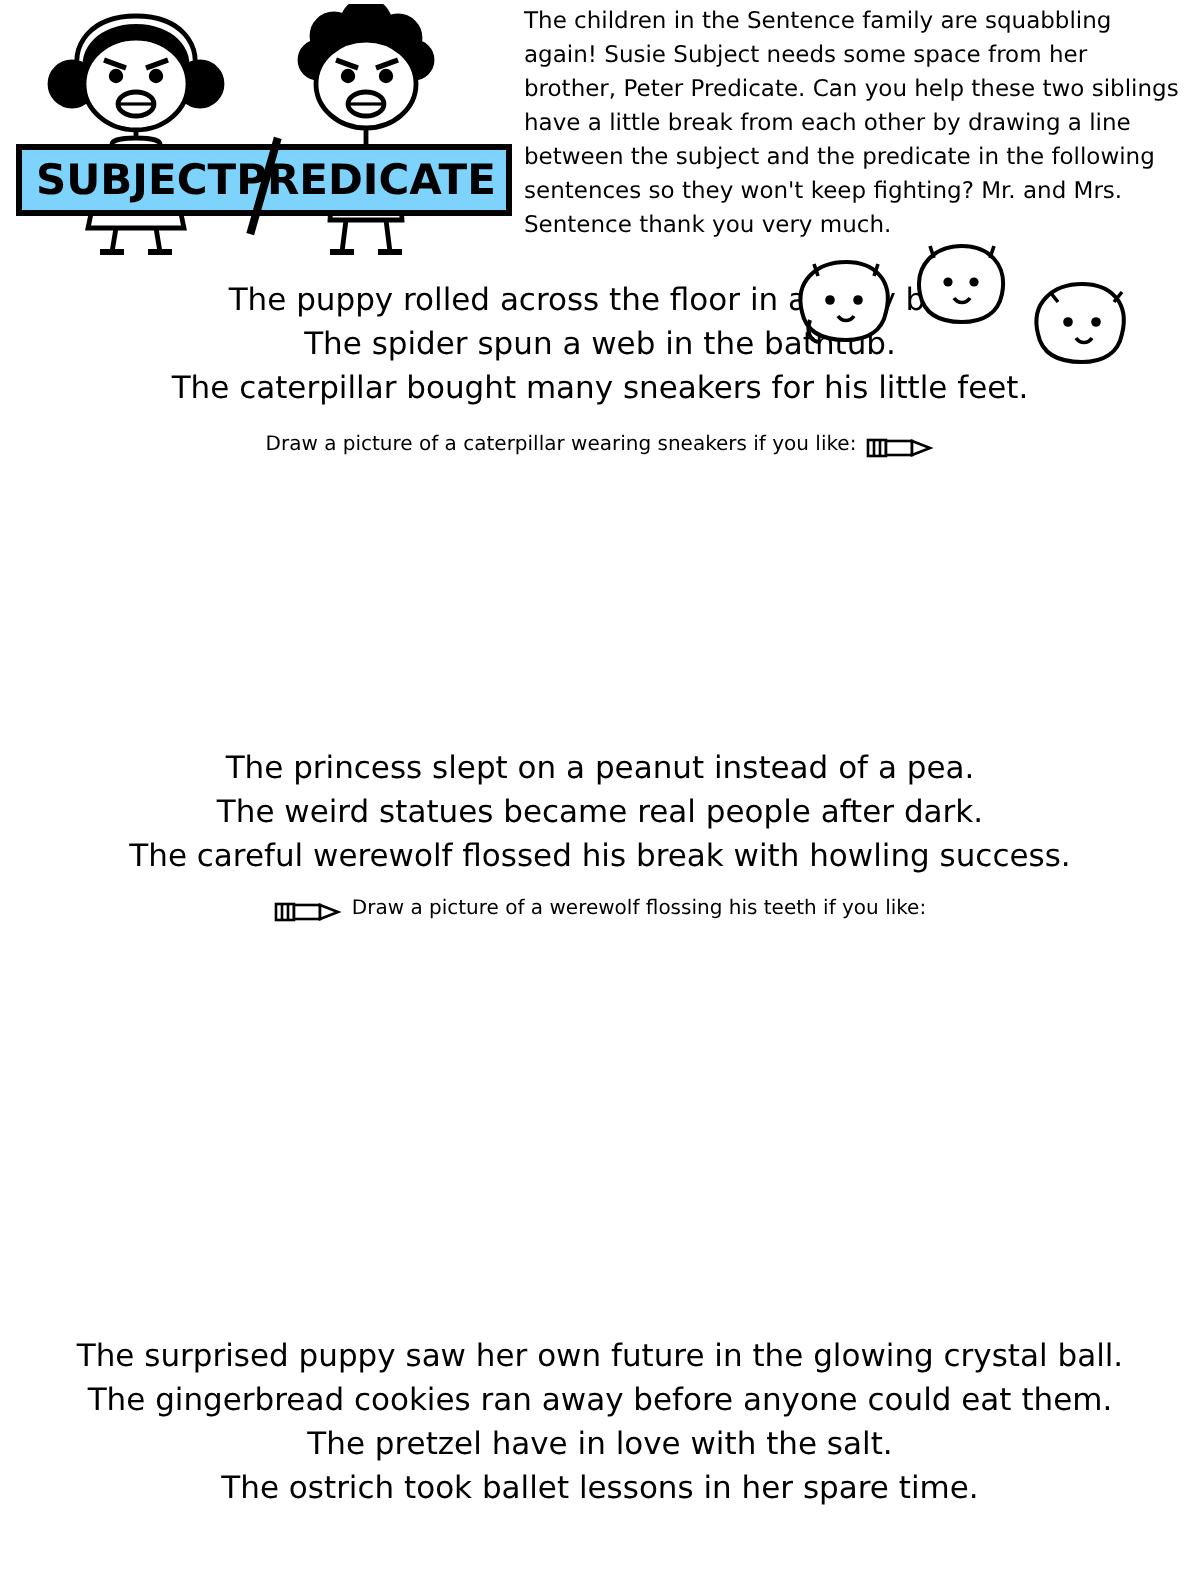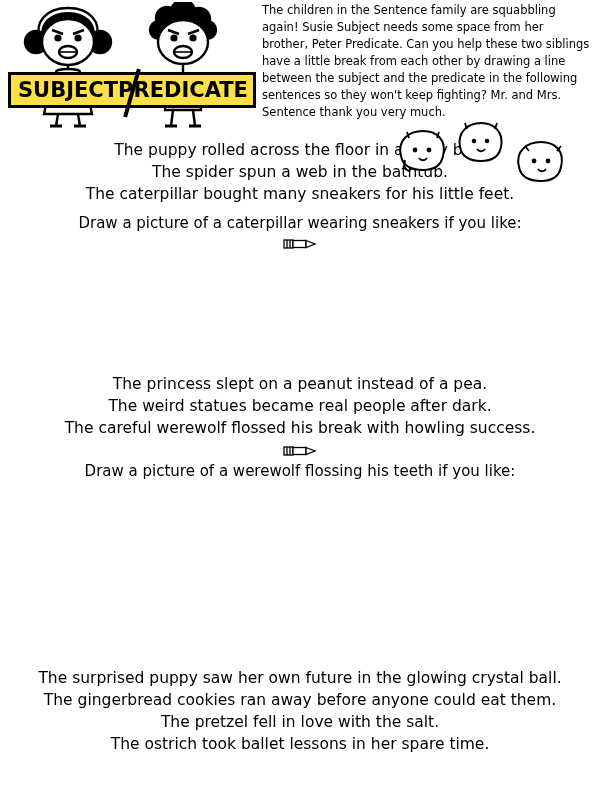--- a/index.html
+++ b/index.html
@@ -43,21 +43,21 @@
   }
 
   
   .banner {
     position: absolute;
     left: 8px;
     top: 72px;
     width: 248px;
     height: 36px;
     border: 3px solid #000;
-    background: #fde047;
+    background: #7dd3fc;
     box-sizing: border-box;
     z-index: 5;
   }
   .banner-text {
     position: absolute;
     left: 0;
     top: 0;
     width: 100%;
     height: 100%;
     display: flex;
@@ -100,27 +100,26 @@
     font-family: "DejaVu Sans", sans-serif;
     font-size: 15.5px;
     line-height: 22px;
     color: #000;
   }
   .sentence {
     white-space: nowrap;
   }
 
   .draw-line {
-    font-size: 15px;
+    font-size: 10px;
     line-height: 20px;
     display: flex;
     align-items: center;
     justify-content: center;
     gap: 5px;
-    flex-direction: column;
   }
 
   .pencil {
     display: inline-block;
     width: 34px;
     height: 11px;
     position: relative;
     vertical-align: middle;
   }
   .pencil svg { display:block; }
@@ -302,17 +301,17 @@
           </g>
         </svg>
       </span>
       <span>Draw a picture of a werewolf flossing his teeth if you like:</span>
     </div>
   </div>
 
   <div class="sentence-block" id="block-3">
     <div class="sentence">The surprised puppy saw her own future in the glowing crystal ball.</div>
     <div class="sentence">The gingerbread cookies ran away before anyone could eat them.</div>
-    <div class="sentence">The pretzel fell in love with the salt.</div>
+    <div class="sentence">The pretzel have in love with the salt.</div>
     <div class="sentence">The ostrich took ballet lessons in her spare time.</div>
   </div>
 
 </div>
 
 </body></html>

